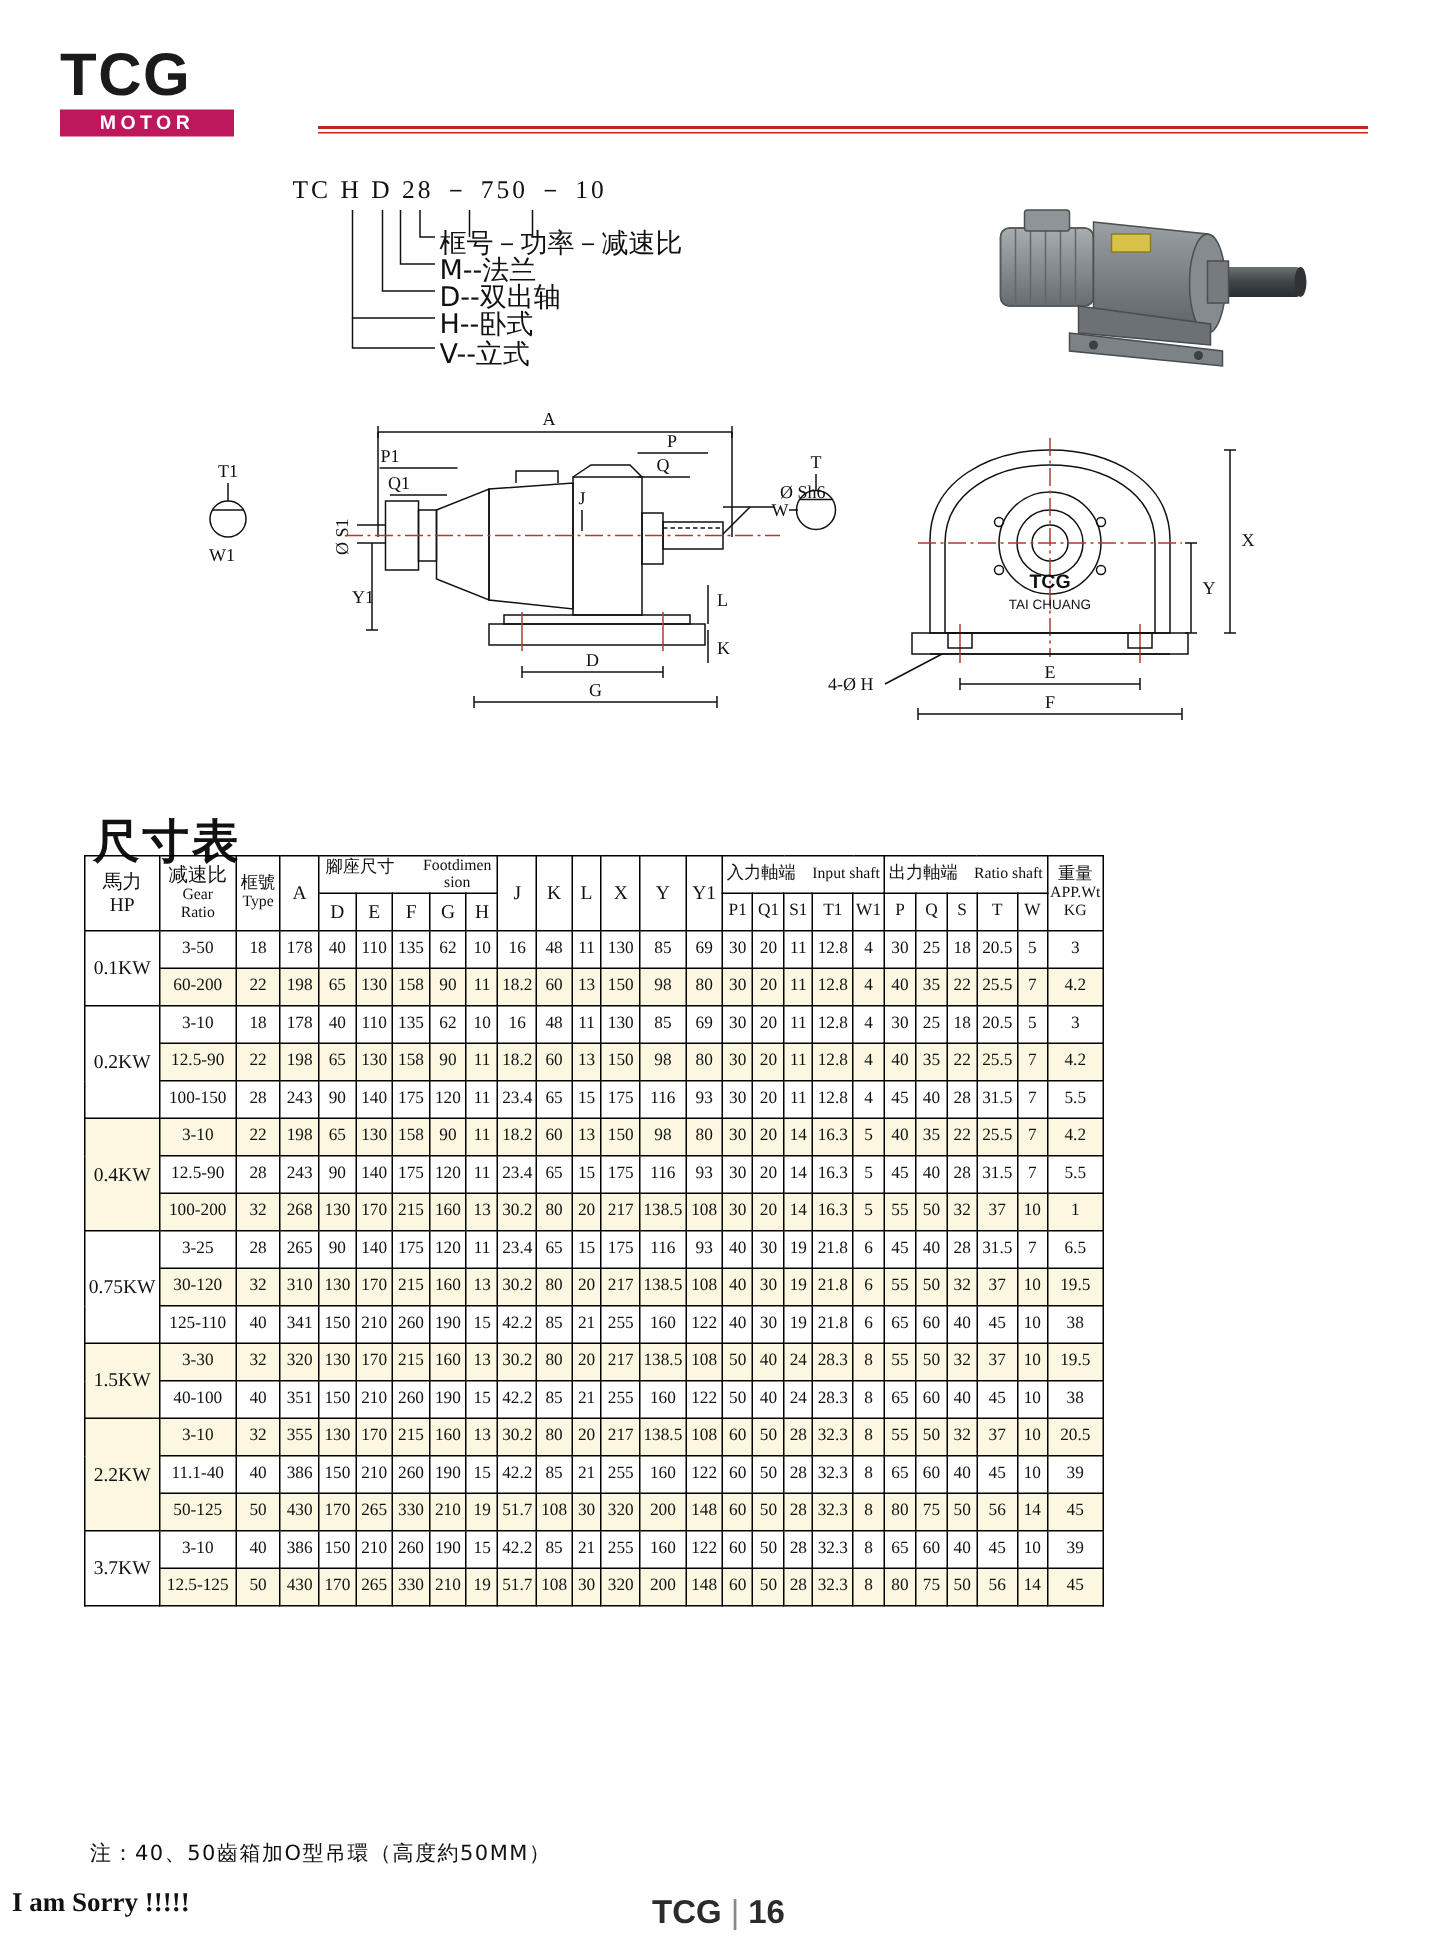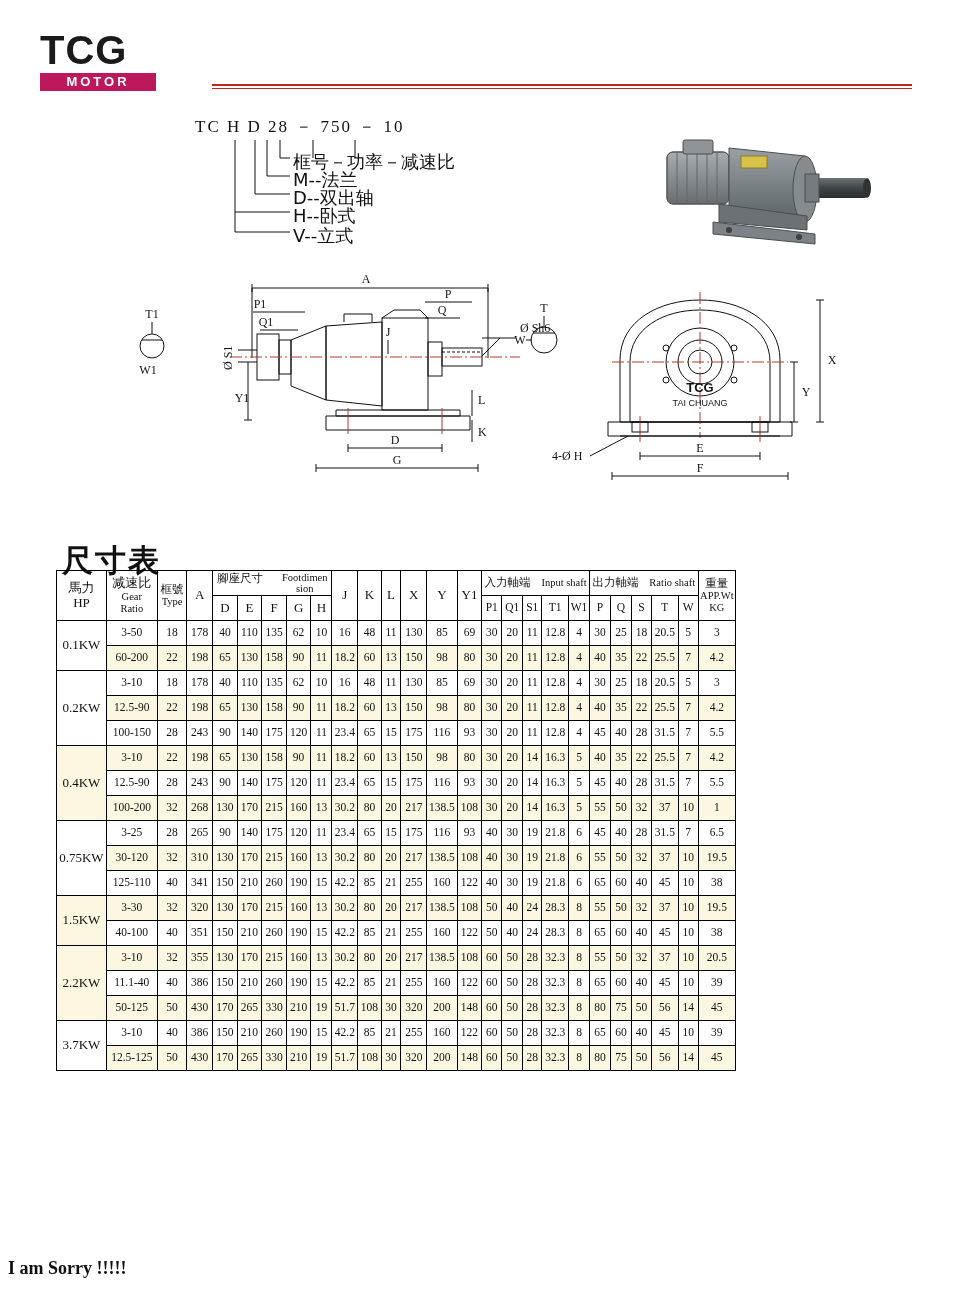--- a/index.html
+++ b/index.html
@@ -867,17 +867,21 @@
             <td class="shade">75</td>
             <td class="shade">50</td>
             <td class="shade">56</td>
             <td class="shade">14</td>
             <td class="shade">45</td>
           </tr>
         </tbody>
     </table>
   </div>
 
-
+  <div class="note">注：40、50齒箱加O型吊環（高度約50MM）</div>
+
+  <div class="footer">
+    <span>TCG</span><span class="bar">|</span><span>16</span>
+  </div>
 
   <div class="sorry">I am Sorry !!!!!</div>
 
 </div>
 
 </body></html>

